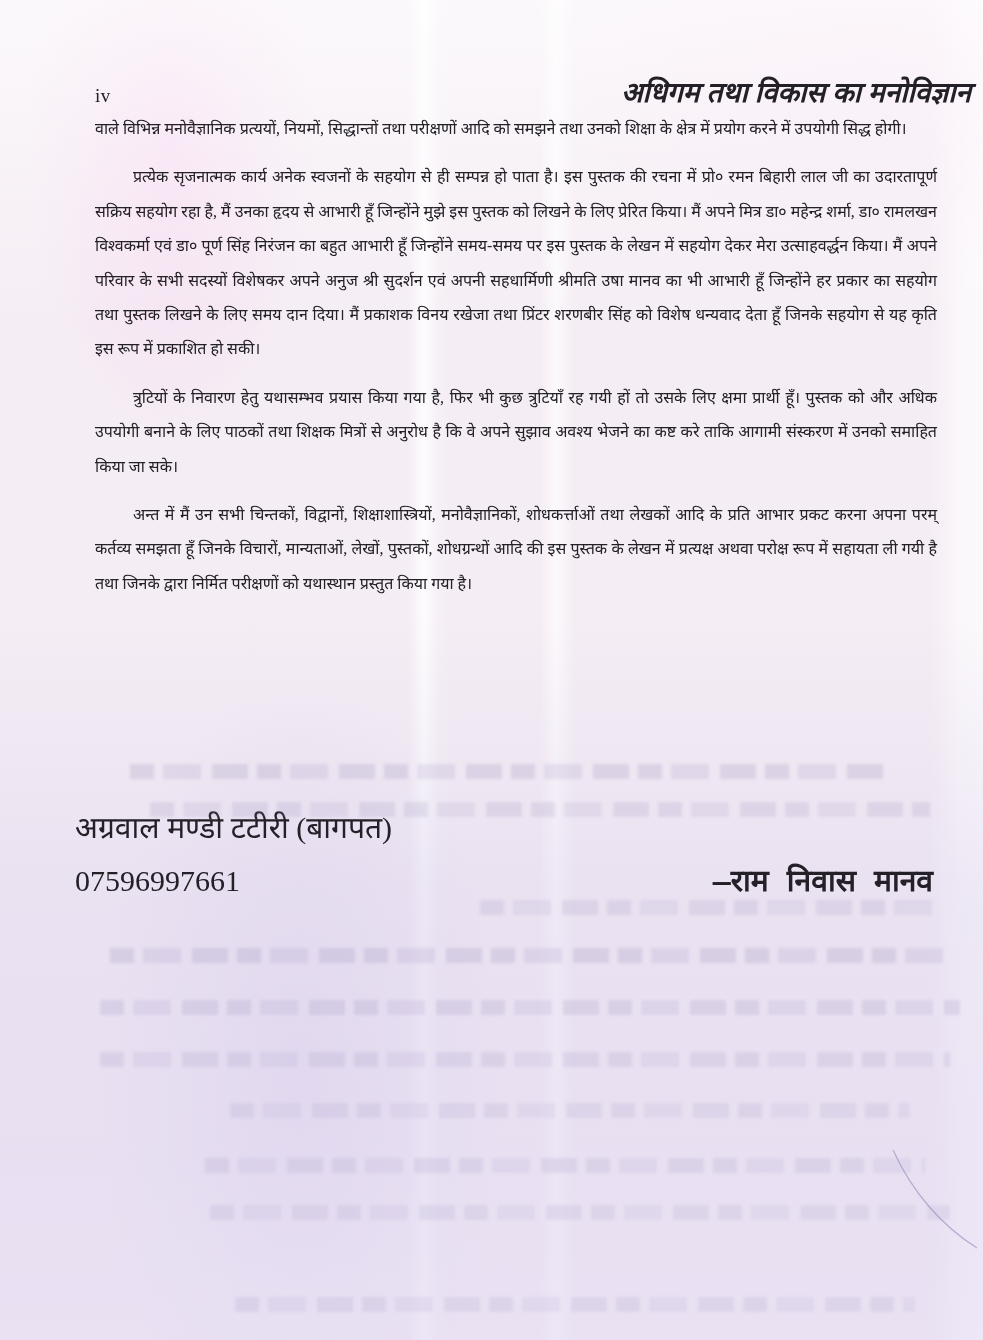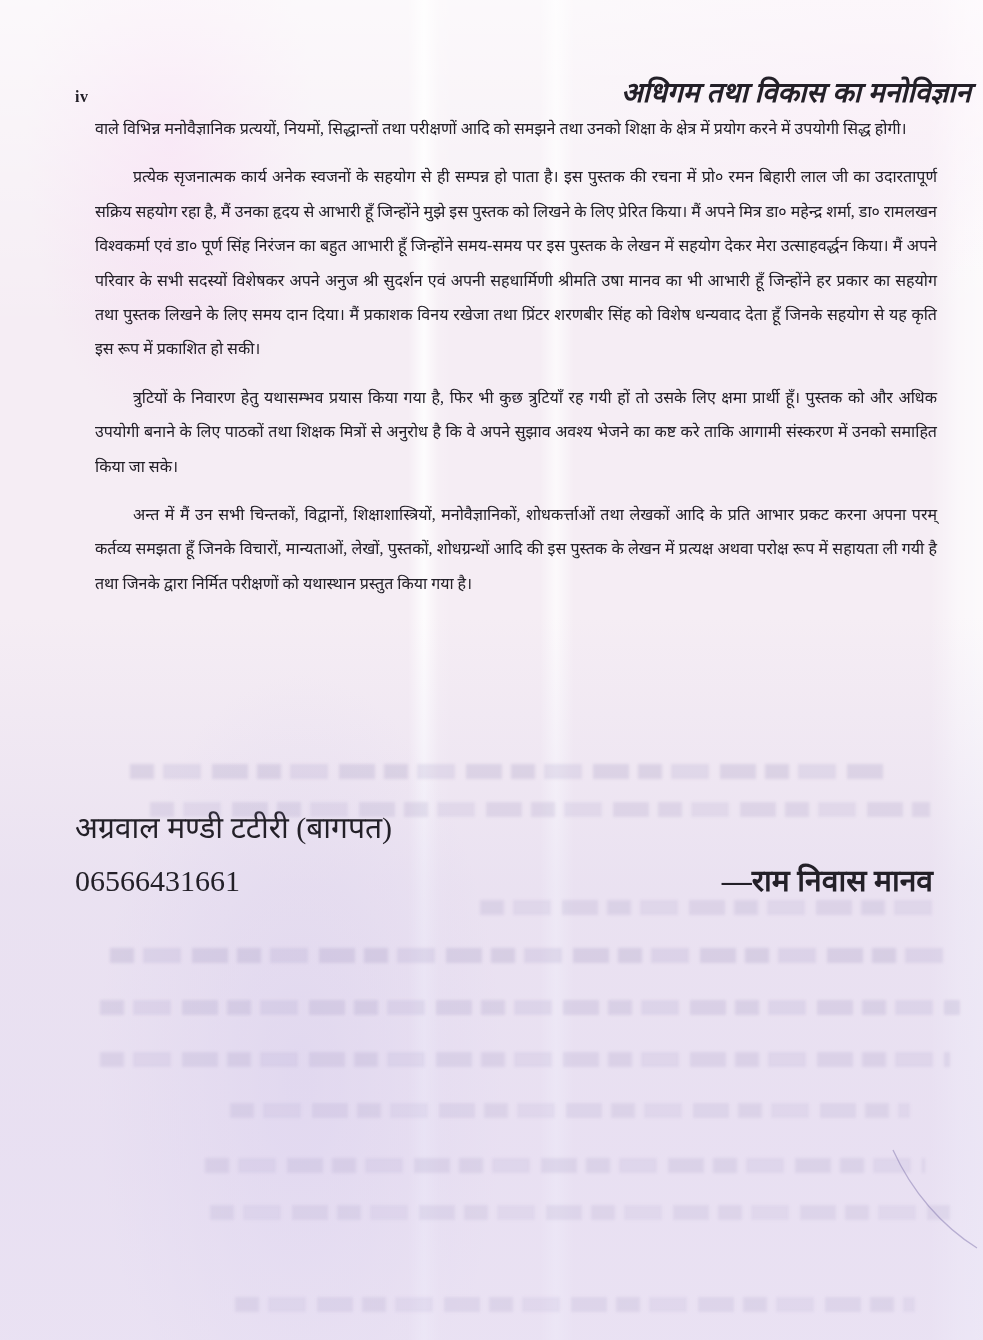--- a/index.html
+++ b/index.html
@@ -26,35 +26,35 @@
       linear-gradient(90deg, rgba(255,255,255,0) 408px, rgba(255,255,255,0.85) 424px, rgba(255,255,255,0.15) 438px, rgba(255,255,255,0) 452px),
       linear-gradient(90deg, rgba(255,255,255,0) 540px, rgba(255,255,255,0.7) 556px, rgba(255,255,255,0) 574px),
       
       linear-gradient(90deg, rgba(255,255,255,0) 930px, rgba(255,255,255,0.55) 958px, rgba(255,255,255,0.7) 983px);
     color:#232028;
   }
   .header-row{
     position:absolute; top:72px; left:75px; right:12px;
     display:flex; justify-content:space-between; align-items:baseline;
   }
-  .page-num{ font-weight:bold; font-size:16px; letter-spacing:0.5px; }
+  .page-num{ font-weight:normal; font-size:19px; letter-spacing:0.5px;margin-left:20px; }
   .running-header{ font-weight:bold; font-style:italic; font-size:28px; }
   .body-text{
     position:absolute; top:112px; left:95px; width:842px;
     font-size:16px; line-height:34.4px; text-align:justify;
   }
   .body-text p{ margin:0 0 14px 0; }
   .body-text p.indent{ text-indent:38px; }
   .footer{
     position:absolute; top:806px; left:75px; right:50px;
     font-size:30px;
   }
   .addr-line{ margin-bottom:12px; }
   .phone-row{ display:flex; justify-content:space-between; align-items:baseline; }
-  .author-sig{ font-weight:bold; }
+  .author-sig{ font-weight:bold;font-family:Liberation Mono, monospace; }
   
   .ghost{
     position:absolute; height:15px; pointer-events:none;
     background:repeating-linear-gradient(90deg,
       rgba(139,128,176,0.20) 0px, rgba(139,128,176,0.20) 24px,
       rgba(139,128,176,0.00) 24px, rgba(139,128,176,0.00) 33px,
       rgba(150,138,186,0.16) 33px, rgba(150,138,186,0.16) 71px,
       rgba(150,138,186,0.00) 71px, rgba(150,138,186,0.00) 82px,
       rgba(139,128,176,0.19) 82px, rgba(139,128,176,0.19) 118px,
       rgba(139,128,176,0.00) 118px, rgba(139,128,176,0.00) 127px);
@@ -75,21 +75,21 @@
   <div class="body-text">
     <p>वाले विभिन्न मनोवैज्ञानिक प्रत्ययों, नियमों, सिद्धान्तों तथा परीक्षणों आदि को समझने तथा उनको शिक्षा के क्षेत्र में प्रयोग करने में उपयोगी सिद्ध होगी।</p>
     <p class="indent">प्रत्येक सृजनात्मक कार्य अनेक स्वजनों के सहयोग से ही सम्पन्न हो पाता है। इस पुस्तक की रचना में प्रो० रमन बिहारी लाल जी का उदारतापूर्ण सक्रिय सहयोग रहा है, मैं उनका हृदय से आभारी हूँ जिन्होंने मुझे इस पुस्तक को लिखने के लिए प्रेरित किया। मैं अपने मित्र डा० महेन्द्र शर्मा, डा० रामलखन विश्वकर्मा एवं डा० पूर्ण सिंह निरंजन का बहुत आभारी हूँ जिन्होंने समय-समय पर इस पुस्तक के लेखन में सहयोग देकर मेरा उत्साहवर्द्धन किया। मैं अपने परिवार के सभी सदस्यों विशेषकर अपने अनुज श्री सुदर्शन एवं अपनी सहधार्मिणी श्रीमति उषा मानव का भी आभारी हूँ जिन्होंने हर प्रकार का सहयोग तथा पुस्तक लिखने के लिए समय दान दिया। मैं प्रकाशक विनय रखेजा तथा प्रिंटर शरणबीर सिंह को विशेष धन्यवाद देता हूँ जिनके सहयोग से यह कृति इस रूप में प्रकाशित हो सकी।</p>
     <p class="indent">त्रुटियों के निवारण हेतु यथासम्भव प्रयास किया गया है, फिर भी कुछ त्रुटियाँ रह गयी हों तो उसके लिए क्षमा प्रार्थी हूँ। पुस्तक को और अधिक उपयोगी बनाने के लिए पाठकों तथा शिक्षक मित्रों से अनुरोध है कि वे अपने सुझाव अवश्य भेजने का कष्ट करे ताकि आगामी संस्करण में उनको समाहित किया जा सके।</p>
     <p class="indent">अन्त में मैं उन सभी चिन्तकों, विद्वानों, शिक्षाशास्त्रियों, मनोवैज्ञानिकों, शोधकर्त्ताओं तथा लेखकों आदि के प्रति आभार प्रकट करना अपना परम् कर्तव्य समझता हूँ जिनके विचारों, मान्यताओं, लेखों, पुस्तकों, शोधग्रन्थों आदि की इस पुस्तक के लेखन में प्रत्यक्ष अथवा परोक्ष रूप में सहायता ली गयी है तथा जिनके द्वारा निर्मित परीक्षणों को यथास्थान प्रस्तुत किया गया है।</p>
   </div>
 
   <div class="footer">
     <div class="addr-line">अग्रवाल मण्डी टटीरी (बागपत)</div>
     <div class="phone-row">
-      <span>06566431661</span>
+      <span>07596997661</span>
       <span class="author-sig">—राम निवास मानव</span>
     </div>
   </div>
 
   <div class="ghost" style="top:764px; left:130px; width:760px;"></div>
   <div class="ghost" style="top:802px; left:150px; width:780px; opacity:.85;"></div>
   <div class="ghost" style="top:900px; left:480px; width:460px; opacity:.8;"></div>
   <div class="ghost" style="top:948px; left:110px; width:840px;"></div>
   <div class="ghost" style="top:1000px; left:100px; width:860px; opacity:.9;"></div>
   <div class="ghost" style="top:1052px; left:100px; width:850px; opacity:.8;"></div>

